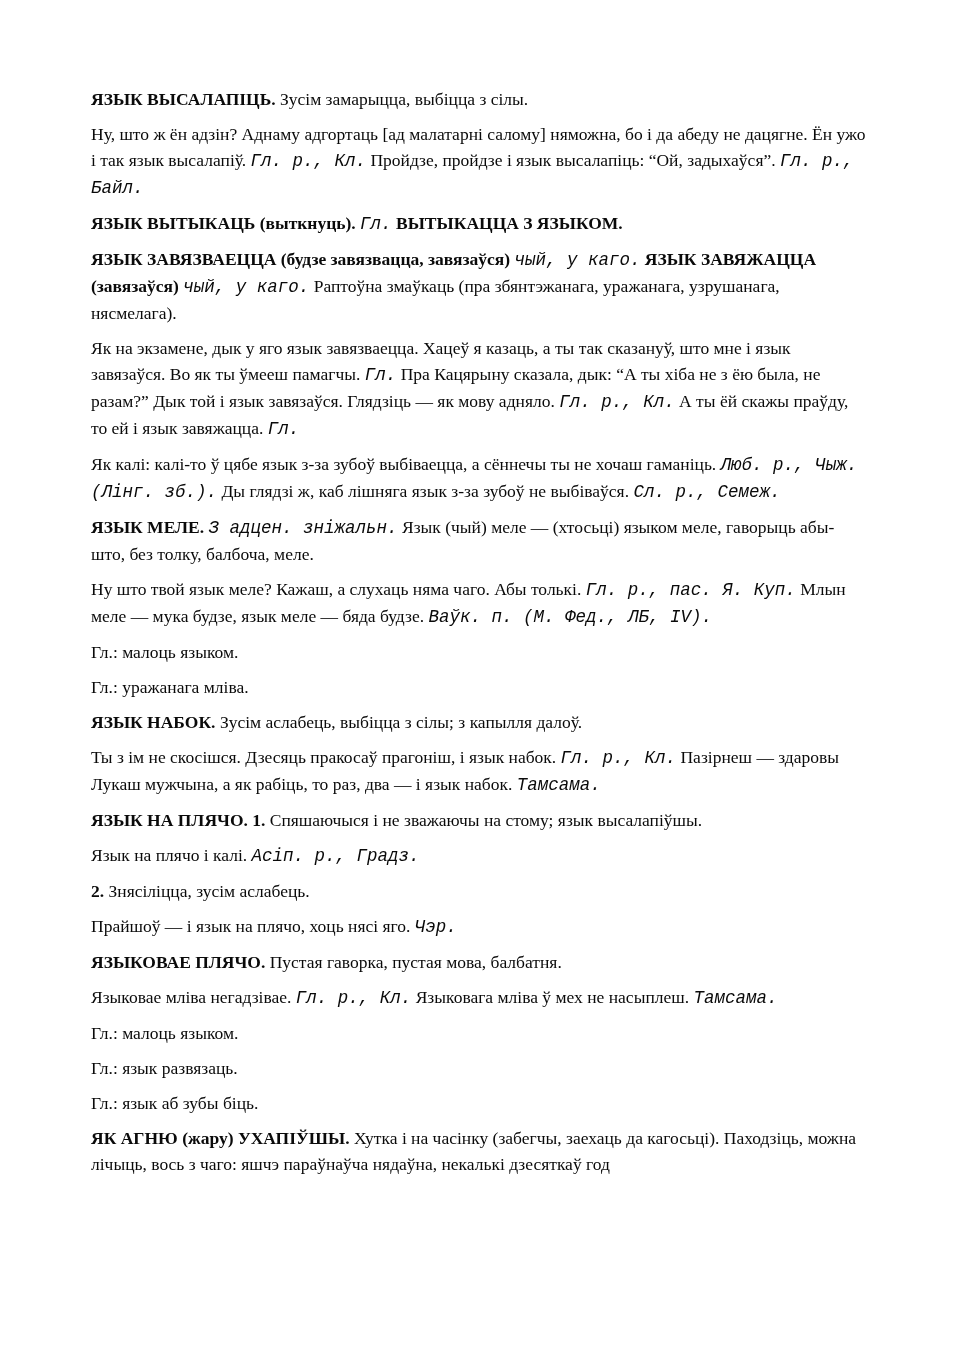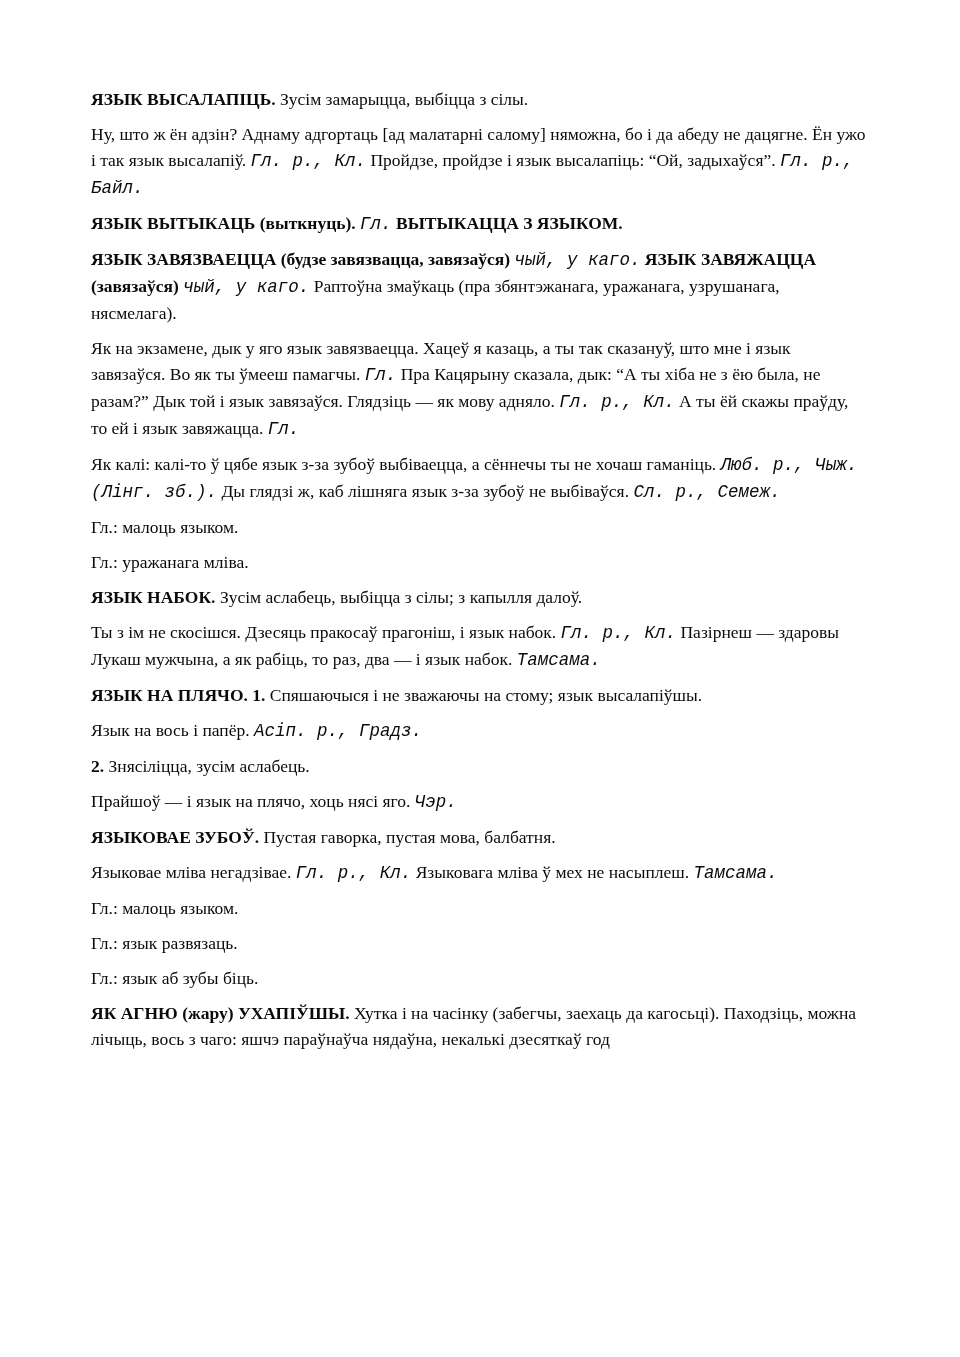--- a/index.html
+++ b/index.html
@@ -37,28 +37,30 @@
 <body>
 
 <div class="page">
   <div class="content" style="color: rgb(10, 10, 10);">
       <p><span class="run-bold">ЯЗЫК ВЫСАЛАПІЦЬ.</span><span class="run-regular"> Зусім замарыцца, выбіцца з сілы.</span></p>
       <p><span class="run-regular">Ну, што ж ён адзін? Аднаму адгортаць [ад малатарні салому] няможна, бо і да абеду не дацягне. Ён ужо і так язык высалапіў. </span><span class="run-italic">Гл. р., Кл.</span><span class="run-regular"> Пройдзе, пройдзе і язык высалапіць: “Ой, задыхаўся”. </span><span class="run-italic">Гл. р., Байл.</span></p>
       <p><span class="run-bold">ЯЗЫК ВЫТЫКАЦЬ (выткнуць).</span><span class="run-regular"> </span><span class="run-italic">Гл.</span><span class="run-regular"> </span><span class="run-bold">ВЫТЫКАЦЦА З ЯЗЫКОМ.</span></p>
       <p><span class="run-bold">ЯЗЫК ЗАВЯЗВАЕЦЦА (будзе завязвацца, завязаўся)</span><span class="run-regular"> </span><span class="run-italic">чый, у каго.</span><span class="run-regular"> </span><span class="run-bold">ЯЗЫК ЗАВЯЖАЦЦА (завязаўся)</span><span class="run-regular"> </span><span class="run-italic">чый, у каго.</span><span class="run-regular"> Раптоўна змаўкаць (пра збянтэжанага, уражанага, узрушанага, нясмелага).</span></p>
       <p><span class="run-regular">Як на экзамене, дык у яго язык завязваецца. Хацеў я казаць, а ты так сказануў, што мне і язык завязаўся. Во як ты ўмееш памагчы. </span><span class="run-italic">Гл.</span><span class="run-regular"> Пра Кацярыну сказала, дык: “А ты хіба не з ёю была, не разам?” Дык той і язык завязаўся. Глядзіць — як мову адняло. </span><span class="run-italic">Гл. р., Кл.</span><span class="run-regular"> А ты ёй скажы праўду, то ей і язык завяжацца. </span><span class="run-italic">Гл.</span></p>
       <p><span class="run-regular">Як калі: калі-то ў цябе язык з-за зубоў выбіваецца, а сённечы ты не хочаш гаманіць. </span><span class="run-italic">Люб. р., Чыж. (Лінг. зб.).</span><span class="run-regular"> Ды глядзі ж, каб лішняга язык з-за зубоў не выбіваўся. </span><span class="run-italic">Сл. р., Семеж.</span></p>
+      <p><span class="run-bold">ЯЗЫК МЕЛЕ.</span><span class="run-regular"> </span><span class="run-italic">З адцен. зніжальн.</span><span class="run-regular"> Язык (чый) меле — (хтосьці) языком меле, гаворыць абы-што, без толку, балбоча, меле.</span></p>
+      <p><span class="run-regular">Ну што твой язык меле? Кажаш, а слухаць няма чаго. Абы толькі. </span><span class="run-italic">Гл. р., пас. Я. Куп.</span><span class="run-regular"> Млын меле — мука будзе, язык меле — бяда будзе. </span><span class="run-italic">Ваўк. п. (М. Фед., ЛБ, IV).</span></p>
       <p><span class="run-regular">Гл.: малоць языком.</span></p>
       <p><span class="run-regular">Гл.: уражанага мліва.</span></p>
       <p><span class="run-bold">ЯЗЫК НАБОК.</span><span class="run-regular"> Зусім аслабець, выбіцца з сілы; з капылля далоў.</span></p>
       <p><span class="run-regular">Ты з ім не скосішся. Дзесяць пракосаў прагоніш, і язык набок. </span><span class="run-italic">Гл. р., Кл.</span><span class="run-regular"> Пазірнеш — здаровы Лукаш мужчына, а як рабіць, то раз, два — і язык набок. </span><span class="run-italic">Тамсама.</span></p>
       <p><span class="run-bold">ЯЗЫК НА ПЛЯЧО. 1.</span><span class="run-regular"> Спяшаючыся і не зважаючы на стому; язык высалапіўшы.</span></p>
-      <p><span class="run-regular">Язык на вось і папёр. </span><span class="run-italic">Асіп. р., Градз.</span></p>
+      <p><span class="run-regular">Язык на плячо і калі. </span><span class="run-italic">Асіп. р., Градз.</span></p>
       <p><span class="run-bold">2.</span><span class="run-regular"> Знясіліцца, зусім аслабець.</span></p>
       <p><span class="run-regular">Прайшоў — і язык на плячо, хоць нясі яго. </span><span class="run-italic">Чэр.</span></p>
-      <p><span class="run-bold">ЯЗЫКОВАЕ ЗУБОЎ.</span><span class="run-regular"> Пустая гаворка, пустая мова, балбатня.</span></p>
+      <p><span class="run-bold">ЯЗЫКОВАЕ ПЛЯЧО.</span><span class="run-regular"> Пустая гаворка, пустая мова, балбатня.</span></p>
       <p><span class="run-regular">Языковае мліва негадзівае. </span><span class="run-italic">Гл. р., Кл.</span><span class="run-regular"> Языковага мліва ў мех не насыплеш. </span><span class="run-italic">Тамсама.</span></p>
       <p><span class="run-regular">Гл.: малоць языком.</span></p>
       <p><span class="run-regular">Гл.: язык развязаць.</span></p>
       <p><span class="run-regular">Гл.: язык аб зубы біць.</span></p>
       <p><span class="run-bold">ЯК АГНЮ (жару) УХАПІЎШЫ.</span><span class="run-regular"> Хутка і на часінку (забегчы, заехаць да кагосьці). Паходзіць, можна лічыць, вось з чаго: яшчэ параўнаўча нядаўна, некалькі дзесяткаў год</span></p>
     </div>
 </div>
 
 </body></html>

